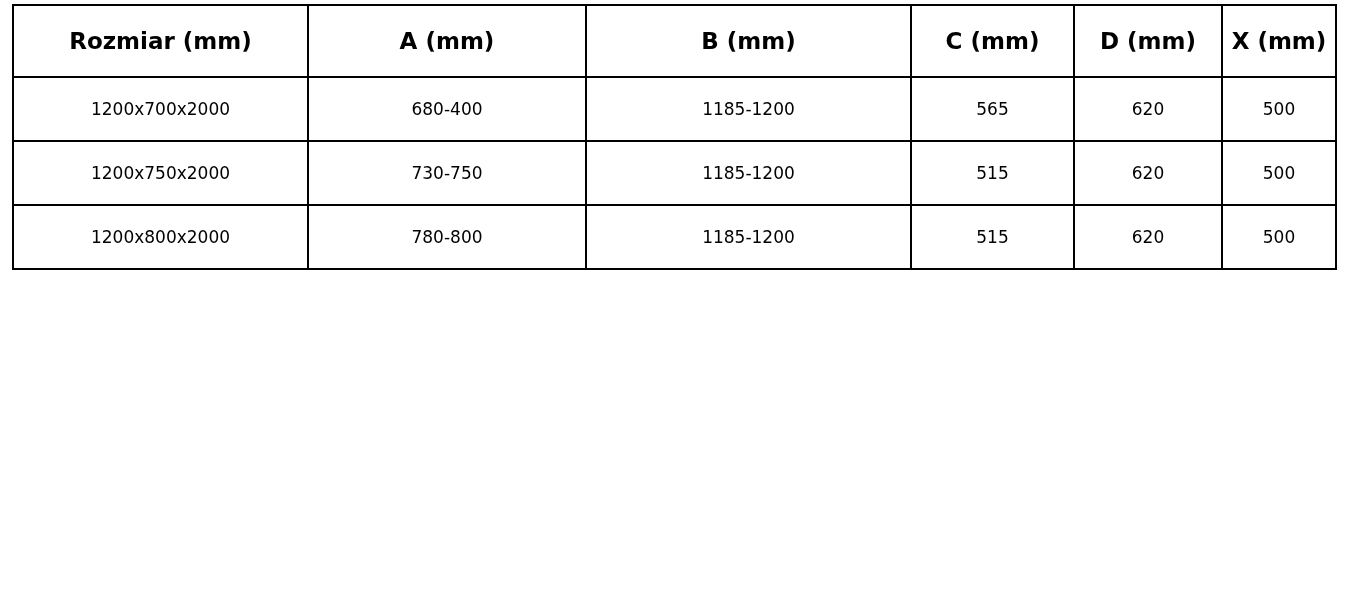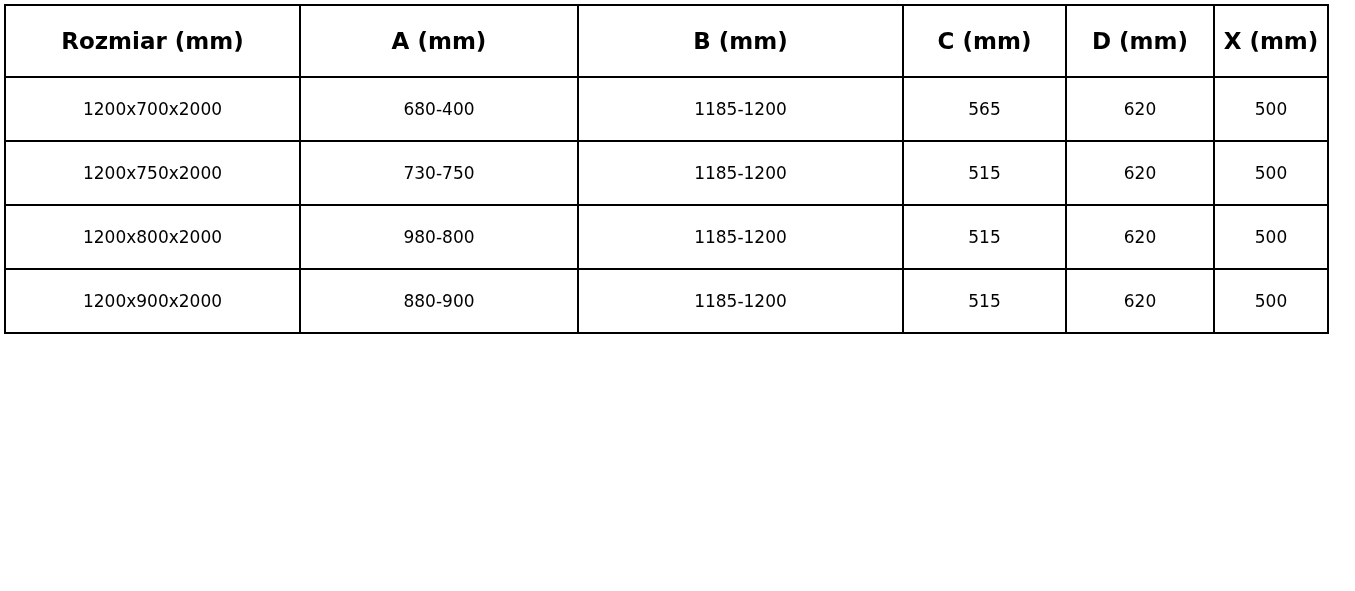--- a/index.html
+++ b/index.html
@@ -16,21 +16,21 @@
   }
   .table-wrap {
     width: 1355px;
     height: 591px;
     box-sizing: border-box;
     padding: 0;
   }
   table.size-table {
     border-collapse: collapse;
     width: 1323px;
-    margin: 4px 0 0 4px;
+    margin: 4px 0 0 12px;
     table-layout: fixed;
   }
   table.size-table th,
   table.size-table td {
     border: 2px solid #000000;
     text-align: center;
     vertical-align: middle;
     font-size: 17px;
     height: 62px;
     padding: 0 4px;
@@ -86,29 +86,21 @@
       <tr>
         <td>1200x750x2000</td>
         <td>730-750</td>
         <td>1185-1200</td>
         <td>515</td>
         <td>620</td>
         <td>500</td>
       </tr>
       <tr>
         <td>1200x800x2000</td>
-        <td>980-800</td>
-        <td>1185-1200</td>
-        <td>515</td>
-        <td>620</td>
-        <td>500</td>
-      </tr>
-      <tr>
-        <td>1200x900x2000</td>
-        <td>880-900</td>
+        <td>780-800</td>
         <td>1185-1200</td>
         <td>515</td>
         <td>620</td>
         <td>500</td>
       </tr>
     </tbody>
   </table>
 </div>
 
 </body></html>

